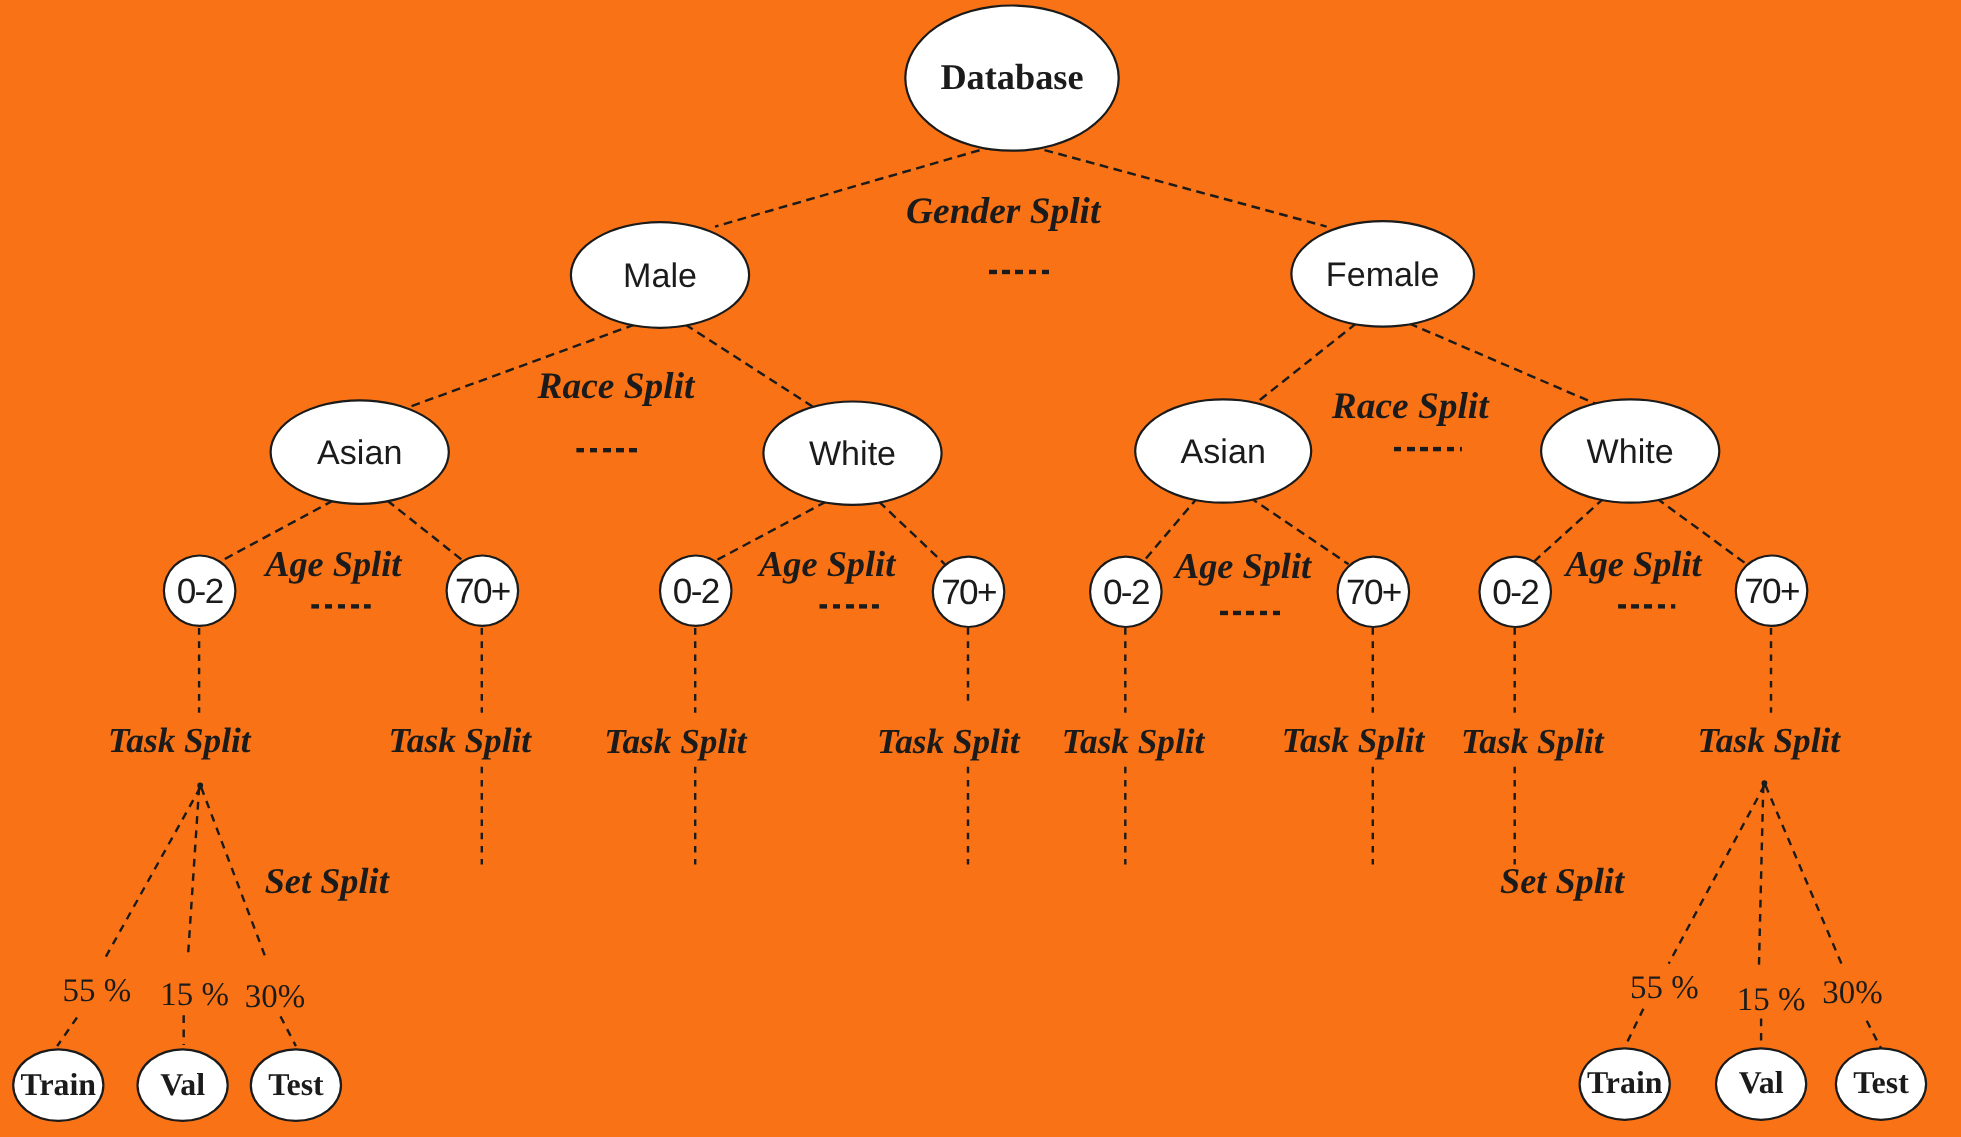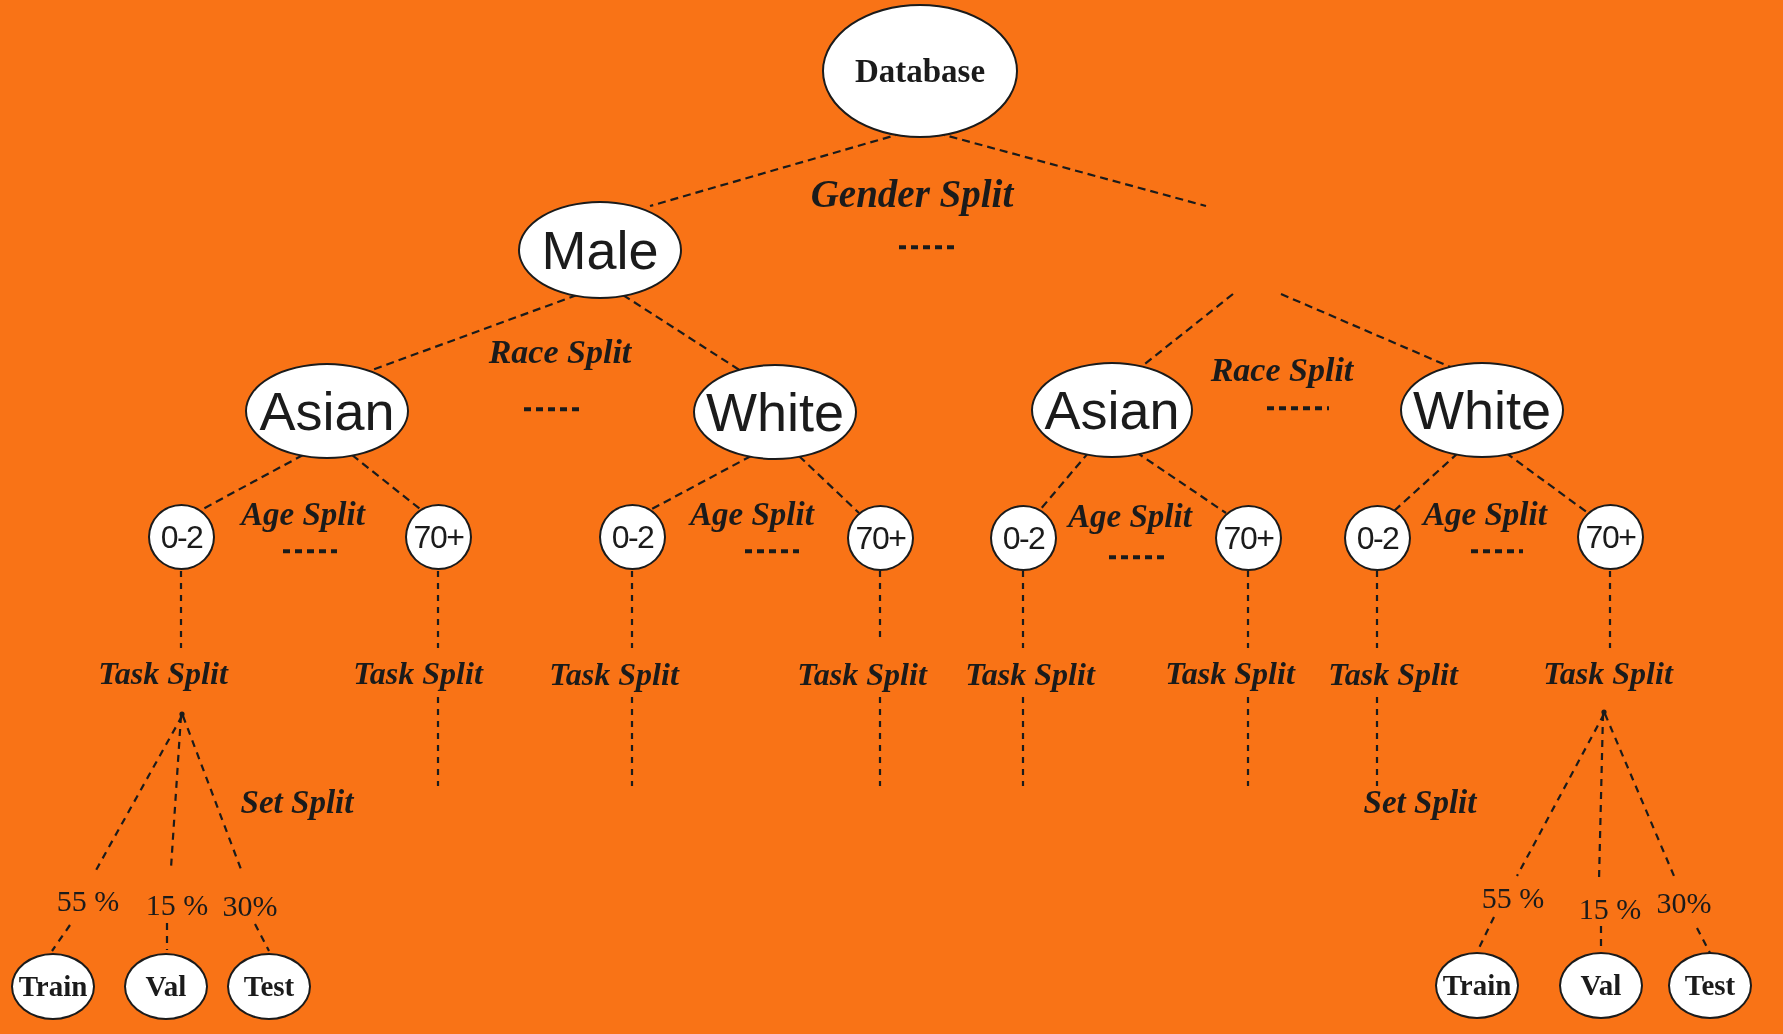--- a/index.html
+++ b/index.html
@@ -2,21 +2,21 @@
 <html><head>
 <meta charset="utf-8">
 <style>
   html,body{margin:0;padding:0;background:#ffffff;}
   .stage{position:relative;width:1783px;height:1034px;background:#f97316;overflow:hidden;
          font-family:"Liberation Serif", serif;color:#1b1b1b;}
   .edges{position:absolute;left:0;top:0;width:1783px;height:1034px;}
   .node{position:absolute;box-sizing:border-box;border:2.5px solid #1b1b1b;border-radius:50%;
         display:flex;align-items:center;justify-content:center;background:#ffffff;
         white-space:nowrap;line-height:1;}
-  .oval-big{font-family:"Liberation Sans", sans-serif;font-size:54px;}
+  .oval-big{font-family:"Liberation Sans", sans-serif;font-size:31px;}
   .oval-root{font-family:"Liberation Serif", serif;font-weight:bold;font-size:33px;}
   .circle-age{font-family:"Liberation Sans", sans-serif;font-size:32px;letter-spacing:-1.5px;border-width:2.2px;}
   .oval-leaf{font-family:"Liberation Serif", serif;font-weight:bold;font-size:29px;border-width:2.4px;}
   .split{position:absolute;transform:translate(-50%,-50%);font-family:"Liberation Serif", serif;
          font-weight:bold;font-style:italic;white-space:nowrap;line-height:1;}
   .pct{position:absolute;transform:translate(-50%,-50%);font-family:"Liberation Serif", serif;
        font-size:30px;white-space:nowrap;line-height:1;}
   .dashmark{position:absolute;transform:translate(-50%,-50%);height:3.5px;
             background:repeating-linear-gradient(90deg,#1b1b1b 0 7px,transparent 7px 12px);}
 </style>
@@ -72,21 +72,22 @@
       <line x1="1605" y1="714" x2="1674" y2="876"></line>
       <line x1="1494" y1="917" x2="1478" y2="950"></line>
       <line x1="1601" y1="926" x2="1601" y2="950"></line>
       <line x1="1697" y1="928" x2="1710" y2="953"></line>
     </g>
   </svg>
 
   <div class="node oval-root" style="left:822px;top:4px;width:196px;height:134px;">Database</div>
 
   <div class="node oval-big" style="left:518px;top:201px;width:164px;height:98px;">Male</div>
-  <div class="split" style="left:912px;top:193px;font-size:39px;">Gender Split</div>
+  <div class="node oval-big" style="left:1173px;top:200px;width:168px;height:98px;">Female</div>
+  <div class="split" style="left:912px;top:193px;font-size:34px;">Gender Split</div>
   <div class="dashmark" style="left:928px;top:247px;width:58px;"></div>
 
   <div class="node oval-big" style="left:245px;top:363px;width:164px;height:96px;">Asian</div>
   <div class="node oval-big" style="left:693px;top:364px;width:164px;height:96px;">White</div>
   <div class="node oval-big" style="left:1031px;top:362px;width:162px;height:96px;">Asian</div>
   <div class="node oval-big" style="left:1400px;top:362px;width:164px;height:96px;">White</div>
   <div class="split" style="left:560px;top:352px;font-size:34px;">Race Split</div>
   <div class="dashmark" style="left:552px;top:409px;width:56px;"></div>
   <div class="split" style="left:1282px;top:370px;font-size:34px;">Race Split</div>
   <div class="dashmark" style="left:1298px;top:408px;width:62px;"></div>

